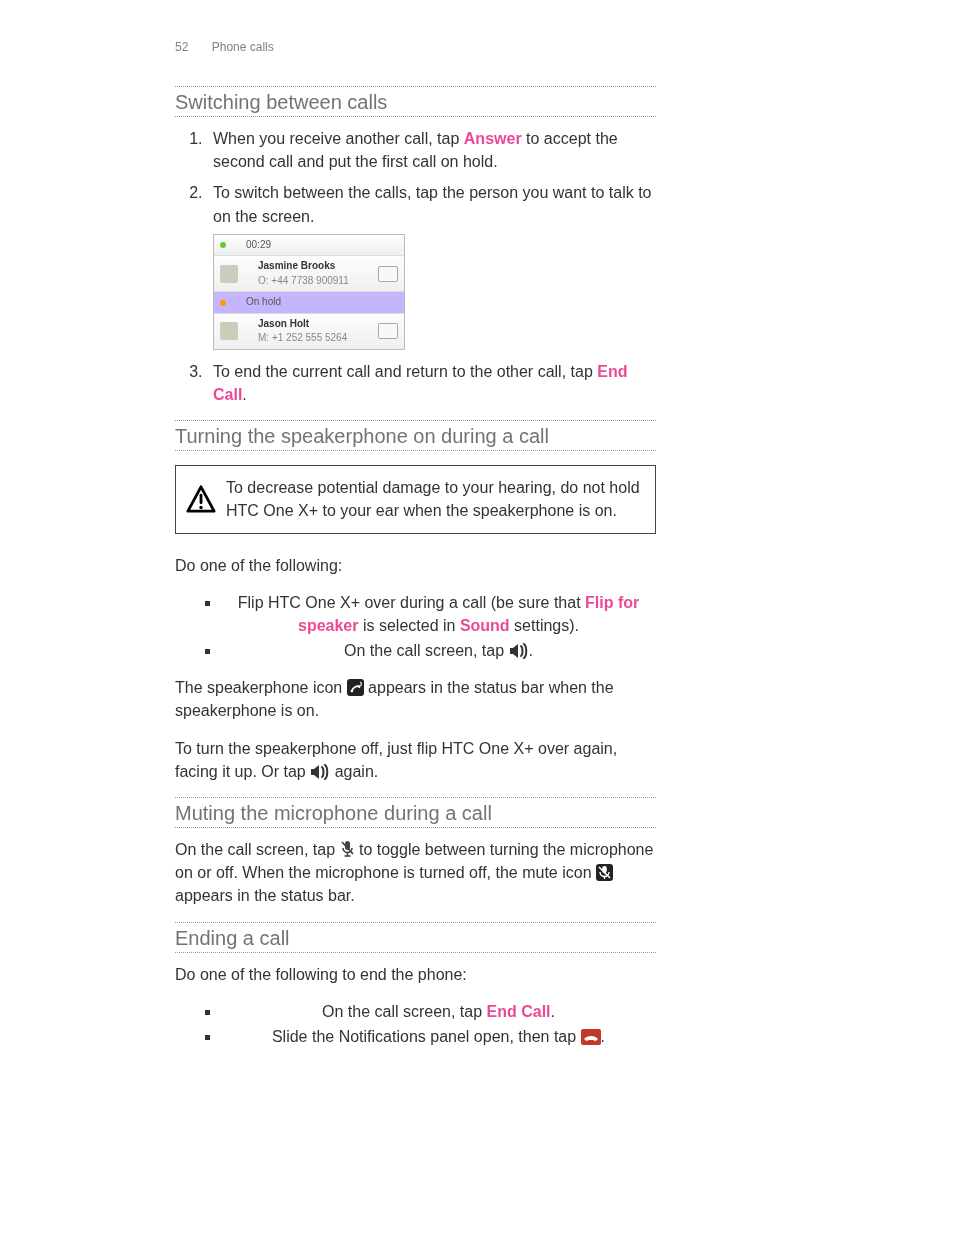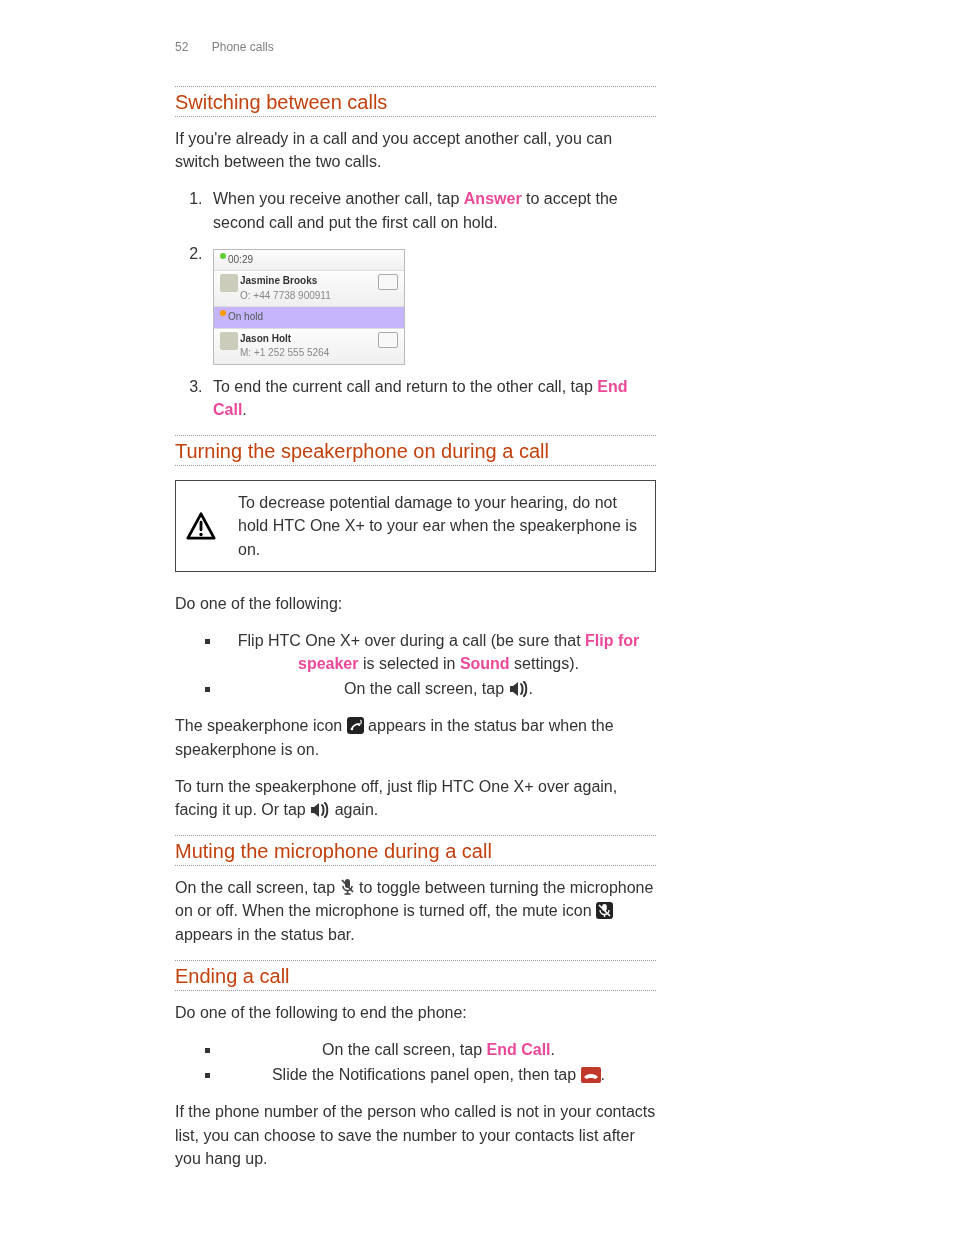--- a/index.html
+++ b/index.html
@@ -16,21 +16,21 @@
     padding: 40px 112px 40px 175px;
     position: relative;
   }
   .page-header {
     font-size: 12px;
     color: #808080;
     margin-bottom: 32px;
   }
   .page-header .pnum { margin-right: 20px; }
   .section-heading {
-    color: #c2410c;
+    color: #737373;
     font-size: 20px;
     font-weight: 400;
     margin: 0 0 10px 0;
     padding: 4px 0 2px 0;
     border-top: 1px dotted #999;
     border-bottom: 1px dotted #999;
   }
   p, li {
     font-size: 16px;
     line-height: 1.45;
@@ -42,21 +42,21 @@
   ul.square { list-style: square; margin: 6px 0 14px 0; padding-left: 46px; text-align: center; }
   ul.square > li { margin-bottom: 2px; }
   b { font-weight: 600; color: #ec4899; }
 
   .callout {
     border: 1px solid #444;
     padding: 10px 6px 10px 10px;
     margin: 14px 0 20px 0;
     display: flex;
     align-items: center;
-    gap: 22px;
+    gap: 10px;
   }
   .callout .warn-icon {
     flex: 0 0 auto;
     width: 30px; height: 30px;
   }
   .callout p { margin: 0; flex: 1 1 auto; }
 
   .inline-icon {
     display: inline-block;
     vertical-align: -3px;
@@ -76,21 +76,22 @@
     border: 1px solid #bbb;
     background: #f4f4f4;
     margin: 6px 0 10px 0;
     font-size: 10px;
     color:#555;
   }
   .phone-screenshot .row {
     border-bottom: 1px solid #ddd;
     padding: 3px 6px;
     display:flex;
-    gap:2px;
+    align-items:center;
+    gap:20px;
     background: linear-gradient(#fdfdfd,#efefef);
   }
   .phone-screenshot .row.gray { background: #c4b5fd; }
   .phone-screenshot .dot { width:6px;height:6px;border-radius:50%; }
   .phone-screenshot .dot.green{background:#6c3;}
   .phone-screenshot .dot.orange{background:#f90;}
   .phone-screenshot .avatar{width:18px;height:18px;background:#ccb;border-radius:2px;}
   .phone-screenshot .grow{flex:1;}
   .phone-screenshot .name{font-weight:bold;color:#333;}
   .phone-screenshot .num{color:#888;font-size:10px;}
@@ -102,26 +103,26 @@
 <body>
 
 <div class="page">
 
   <div class="page-header">
     <span class="pnum">52</span>
     <span>Phone calls</span>
   </div>
 
   <h2 class="section-heading">Switching between calls</h2>
-  <p>If you're already in a call and you accept another call, you can switch between the two calls.</p>
   <ol>
     <li>
       <span>When you receive another call, tap </span><b>Answer</b><span> to accept the second call and put the first call on hold.</span>
     </li>
     <li>
+      <span>To switch between the calls, tap the person you want to talk to on the screen.</span>
       <div class="phone-screenshot">
         <div class="row">
           <span class="dot green"></span>
           <span>00:29</span>
         </div>
         <div class="row">
           <span class="avatar"></span>
           <span class="grow">
             <span class="name">Jasmine Brooks</span><br>
             <span class="num">O: +44 7738 900911</span>
@@ -210,15 +211,14 @@
   <ul class="square">
     <li>
       <span>On the call screen, tap </span><b>End Call</b><span>.</span>
     </li>
     <li>
       <span>Slide the Notifications panel open, then tap </span><span class="nowrap"><span style="display:inline-block;vertical-align:-3px;width:20px;height:16px;background:#c0392b;border-radius:2px;position:relative;"><svg width="20" height="16" viewBox="0 0 20 16" style="position:absolute;inset:0">
               <path d="M3 10c3-4 11-4 14 0l-2.5 2c-1-1.5-8-1.5-9 0z" fill="#fff"></path>
             </svg></span><span>.</span></span>
     </li>
   </ul>
-  <p>If the phone number of the person who called is not in your contacts list, you can choose to save the number to your contacts list after you hang up.</p>
 
 </div>
 
 </body></html>

